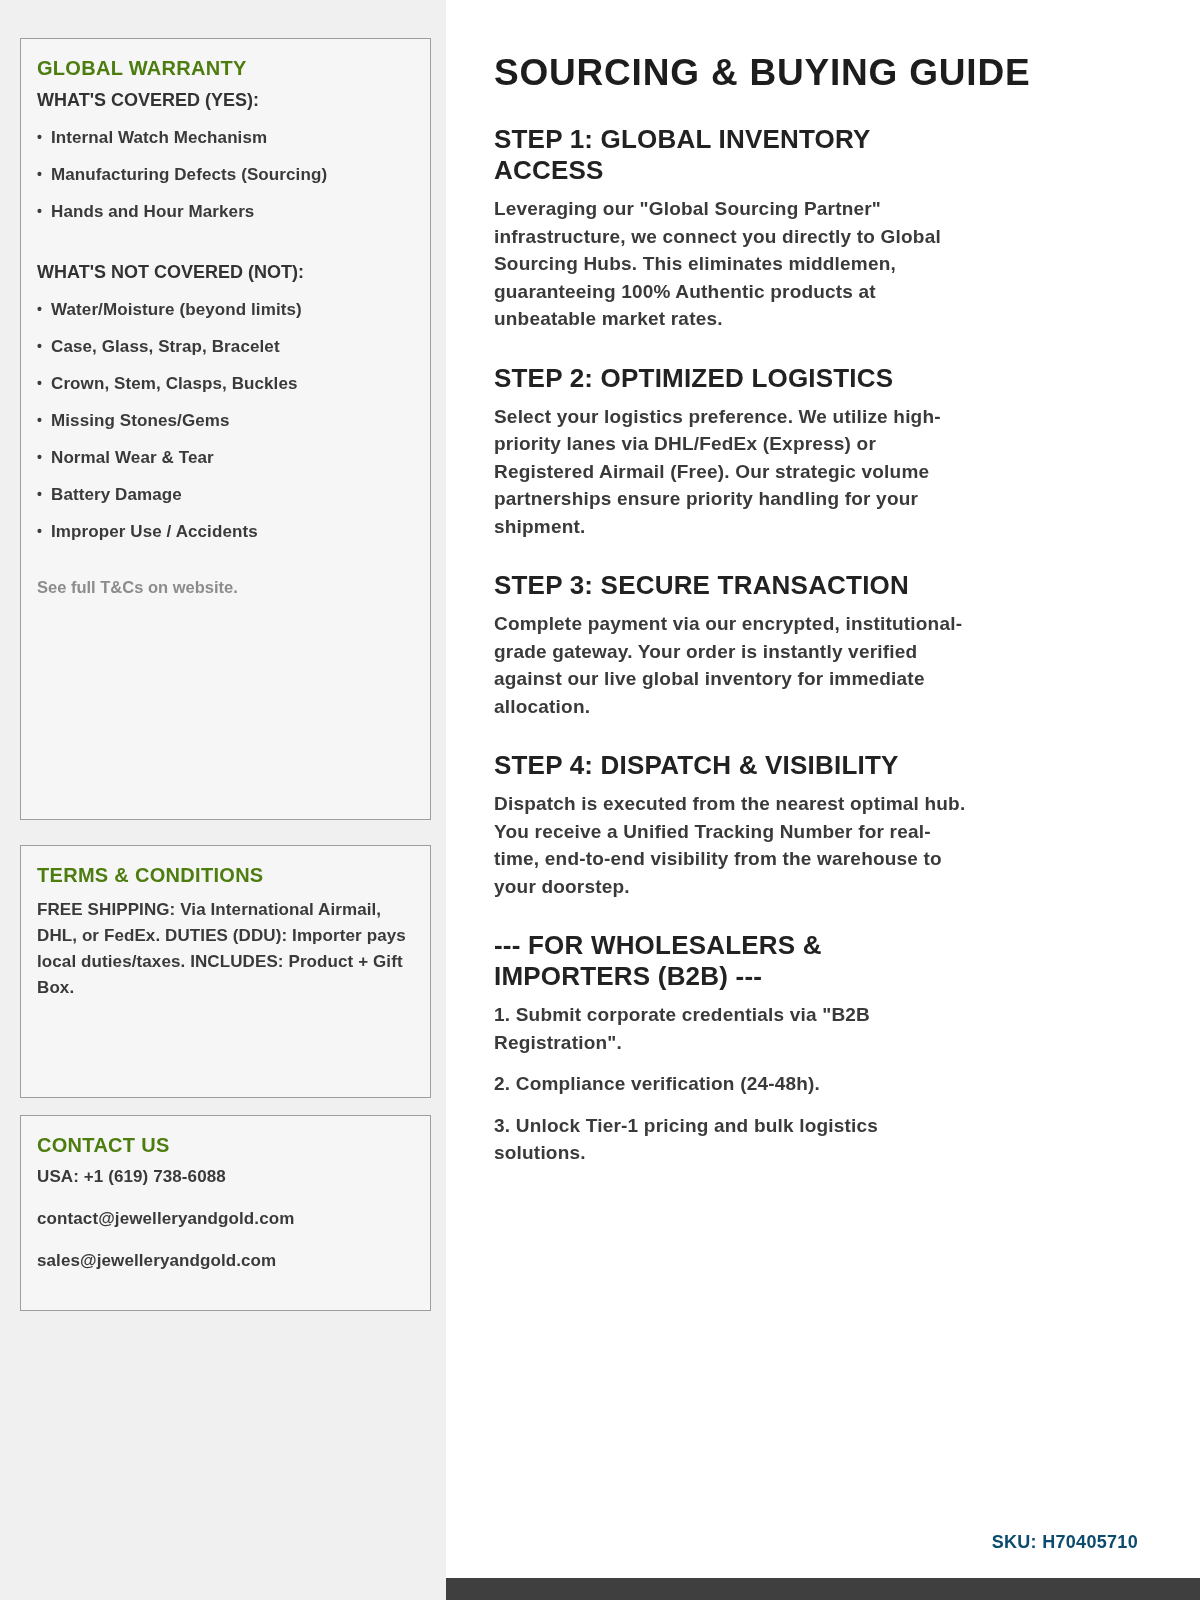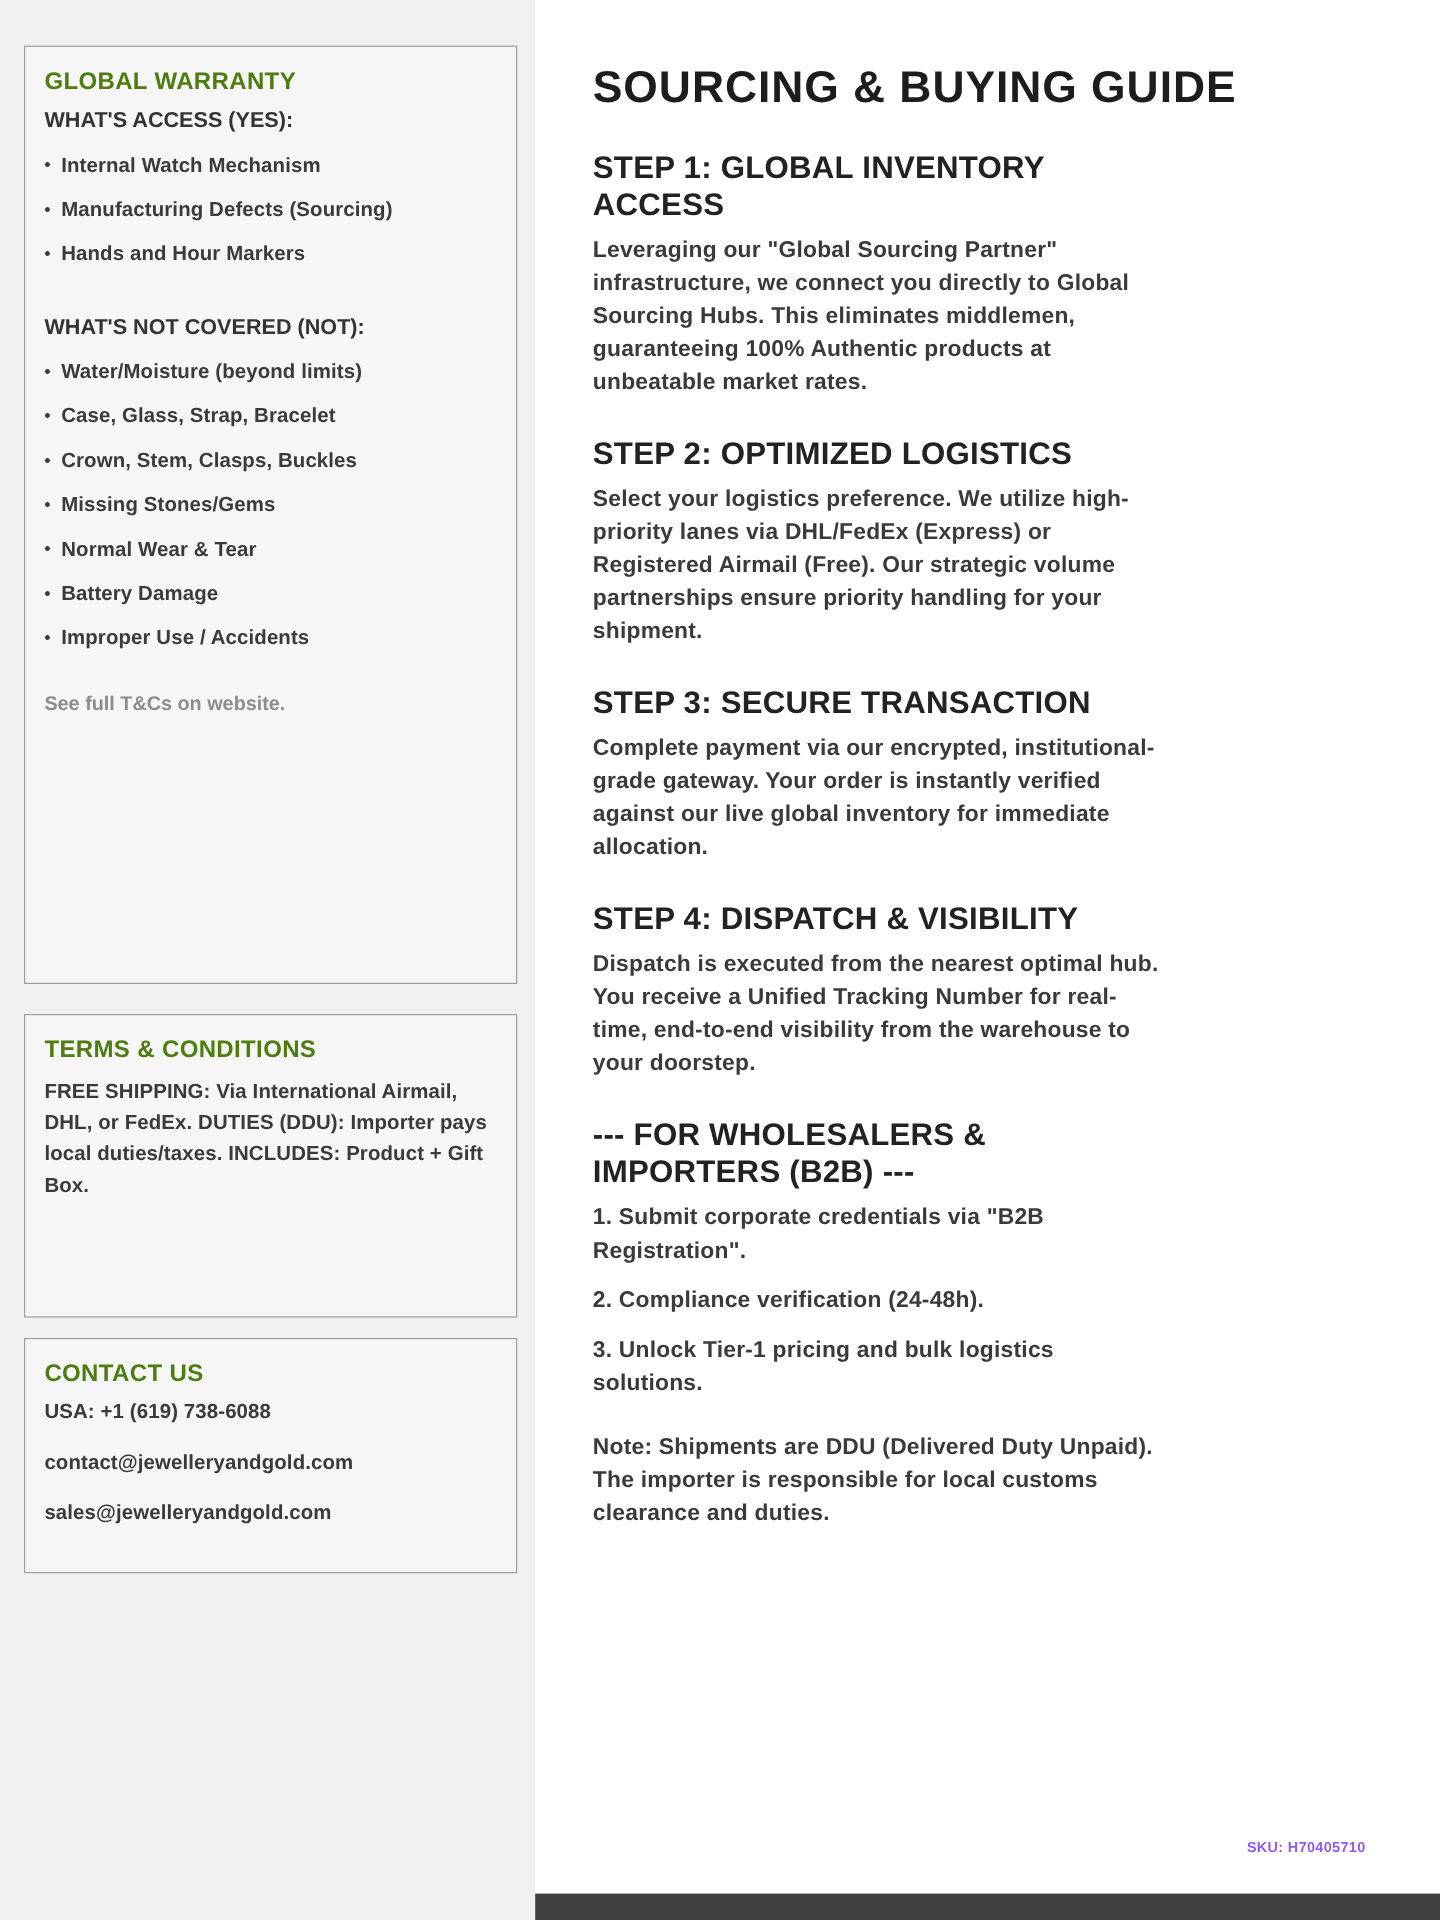--- a/index.html
+++ b/index.html
@@ -85,36 +85,36 @@
     font-size:19px; font-weight:600; color:#3a3a3a;
     line-height:27.5px; max-width:548px;
     letter-spacing:0.2px;
   }
   .b2b p { margin-bottom:14px; }
   .b2b .note { margin-top:26px; }
 
   
   .sku {
     position:absolute; right:62px; top:1532px;
-    font-size:12px; font-weight:700; color:#8b5cf6;
+    font-size:18px; font-weight:700; color:#0c4a6e;
     letter-spacing:0.3px;
   }
   .footer-bar {
     position:absolute; left:446px; right:0; bottom:0;
     height:22px; background:#3f3f3f;
   }
 </style>
 </head>
 <body>
 
 <div class="sidebar">
 
   <section class="box box-warranty">
     <h2>GLOBAL WARRANTY</h2>
-    <h3>WHAT'S ACCESS (YES):</h3>
+    <h3>WHAT'S COVERED (YES):</h3>
     <ul class="bullets">
       <li>Internal Watch Mechanism</li>
       <li>Manufacturing Defects (Sourcing)</li>
       <li>Hands and Hour Markers</li>
     </ul>
     <h3 class="second">WHAT'S NOT COVERED (NOT):</h3>
     <ul class="bullets">
       <li>Water/Moisture (beyond limits)</li>
       <li>Case, Glass, Strap, Bracelet</li>
       <li>Crown, Stem, Clasps, Buckles</li>
@@ -161,18 +161,17 @@
   <section class="step">
     <h2>STEP 4: DISPATCH &amp; VISIBILITY</h2>
     <p>Dispatch is executed from the nearest optimal hub. You receive a Unified Tracking Number for real-time, end-to-end visibility from the warehouse to your doorstep.</p>
   </section>
 
   <section class="b2b">
     <h2>--- FOR WHOLESALERS &amp; IMPORTERS (B2B) ---</h2>
     <p>1. Submit corporate credentials via "B2B Registration".</p>
     <p>2. Compliance verification (24-48h).</p>
     <p>3. Unlock Tier-1 pricing and bulk logistics solutions.</p>
-    <p class="note">Note: Shipments are DDU (Delivered Duty Unpaid). The importer is responsible for local customs clearance and duties.</p>
   </section>
 </div>
 
 <div class="sku">SKU: H70405710</div>
 <div class="footer-bar"></div>
 
 </body></html>

